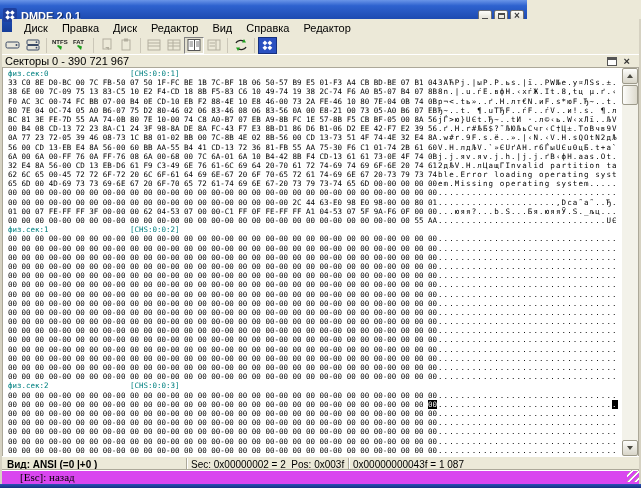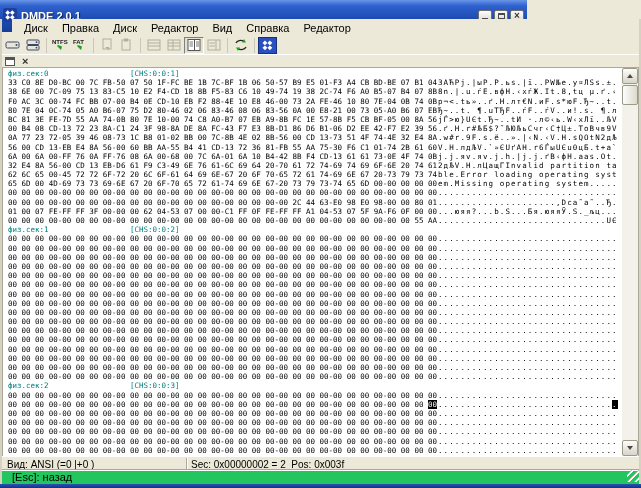--- a/index.html
+++ b/index.html
@@ -61,27 +61,27 @@
   .sb-up{top:0;}
   .sb-down{bottom:0;}
   .tri-up{width:0;height:0;border-left:3px solid transparent;border-right:3px solid transparent;border-bottom:4px solid #4a4a42;}
   .tri-down{width:0;height:0;border-left:3px solid transparent;border-right:3px solid transparent;border-top:4px solid #4a4a42;}
   .sb-thumb{position:absolute;left:0;top:17px;width:16px;height:20px;border:1px solid #9d9a8b;border-radius:2px;
     background:linear-gradient(90deg,#fdfdfb,#dcd9cc);box-sizing:border-box;}
   
   .statusbar{position:absolute;left:0;top:456px;width:641px;height:13px;background:#ece9d8;
     border-top:1px solid #fff;box-sizing:border-box;font-size:10px;}
   .sfield{position:absolute;top:1px;height:11px;white-space:pre;padding:1px 0 0 4px;box-sizing:border-box;overflow:hidden;}
-  .sf1{left:3px;width:180px;}
+  .sf1{left:3px;width:180px;font-weight:bold;}
   .sf2{left:186px;width:159px;border-left:1px solid #aca899;box-shadow:inset 1px 0 0 #fff;}
   .sf3{left:348px;width:274px;border-left:1px solid #aca899;box-shadow:inset 1px 0 0 #fff;}
   
-  .escbar{position:absolute;left:0;top:469px;width:641px;height:15px;background:#22c55e;
+  .escbar{position:absolute;left:0;top:469px;width:641px;height:15px;background:#d946ef;
     border-top:1px solid #aca899;box-shadow:inset 0 1px 0 #fff;box-sizing:border-box;
-    display:flex;align-items:center;padding-left:12px;}
+    display:flex;align-items:center;padding-left:20px;font-family:Liberation Serif, serif;}
   .grip{position:absolute;right:2px;bottom:2px;width:12px;height:12px;
     background:repeating-linear-gradient(135deg,transparent 0 3px,#b9b5a6 3px 4px,#fff 4px 5px);}
   
   .bottom-edge{position:absolute;left:0;top:484px;width:641px;height:4px;
     background:linear-gradient(180deg,#2a52b8,#16307e);}
   .side-edge{position:absolute;top:19px;width:2px;height:465px;background:#d6d2c2;}
   .side-left{left:0;}
   .side-right{right:0;}
 </style>
 </head>
@@ -214,20 +214,21 @@
           <rect x="3" y="3" width="3.2" height="3.2" transform="rotate(45 4.6 4.6)"></rect>
           <rect x="7.6" y="3" width="3.2" height="3.2" transform="rotate(45 9.2 4.6)"></rect>
           <rect x="3" y="7.6" width="3.2" height="3.2" transform="rotate(45 4.6 9.2)"></rect>
           <rect x="7.6" y="7.6" width="3.2" height="3.2" transform="rotate(45 9.2 9.2)"></rect>
         </g>
       </svg>
   </span>
 </div>
 
 <div class="mdi-caption">
+  <span class="cap-text">Секторы 0 - 390 721 967</span>
   <span class="pane-restore"></span>
   <span class="pane-close">×</span>
 </div>
 
 <div class="hexpane">
   <div class="hexcontent"><div class="hline hdr">физ.сек:0                  [CHS:0:0:1]</div><div class="hline row"><span class="hx">33 C0 8E D0-BC 00 7C FB-50 07 50 1F-FC BE 1B 7C-BF 1B 06 50-57 B9 E5 01-F3 A4 CB BD-BE 07 B1 04</span><span class="as">3АЋРј.|ыP.P.ьѕ.|ї..PW№е.у¤ЛЅѕ.±.</span></div><div class="hline row"><span class="hx">38 6E 00 7C-09 75 13 83-C5 10 E2 F4-CD 18 8B F5-83 C6 10 49-74 19 38 2C-74 F6 A0 B5-07 B4 07 8B</span><span class="as">8n.|.u.ѓЕ.вфН.‹хѓЖ.It.8,tц&nbsp;µ.ґ.‹</span></div><div class="hline row"><span class="hx">F0 AC 3C 00-74 FC BB 07-00 B4 0E CD-10 EB F2 88-4E 10 E8 46-00 73 2A FE-46 10 80 7E-04 0B 74 0B</span><span class="as">р¬&lt;.tь»..ґ.Н.лт€N.иF.s*юF.Ђ~..t.</span></div><div class="hline row"><span class="hx">80 7E 04 0C-74 05 A0 B6-07 75 D2 80-46 02 06 83-46 08 06 83-56 0A 00 E8-21 00 73 05-A0 B6 07 EB</span><span class="as">Ђ~..t.&nbsp;¶.uТЂF..ѓF..ѓV..и!.s.&nbsp;¶.л</span></div><div class="hline row"><span class="hx">BC 81 3E FE-7D 55 AA 74-0B 80 7E 10-00 74 C8 A0-B7 07 EB A9-8B FC 1E 57-8B F5 CB BF-05 00 8A 56</span><span class="as">јЃ&gt;ю}UЄt.Ђ~..tИ&nbsp;·.л©‹ь.W‹хЛї..ЉV</span></div><div class="hline row"><span class="hx">00 B4 08 CD-13 72 23 8A-C1 24 3F 98-8A DE 8A FC-43 F7 E3 8B-D1 86 D6 B1-06 D2 EE 42-F7 E2 39 56</span><span class="as">.ґ.Н.r#ЉБ$?˜ЉЮЉьCчг‹С†Ц±.ТоBчв9V</span></div><div class="hline row"><span class="hx">0A 77 23 72-05 39 46 08-73 1C B8 01-02 BB 00 7C-8B 4E 02 8B-56 00 CD 13-73 51 4F 74-4E 32 E4 8A</span><span class="as">.w#r.9F.s.ё..».|‹N.‹V.Н.sQOtN2дЉ</span></div><div class="hline row"><span class="hx">56 00 CD 13-EB E4 8A 56-00 60 BB AA-55 B4 41 CD-13 72 36 81-FB 55 AA 75-30 F6 C1 01-74 2B 61 60</span><span class="as">V.Н.лдЉV.`»ЄUґAН.r6ЃыUЄu0цБ.t+a`</span></div><div class="hline row"><span class="hx">6A 00 6A 00-FF 76 0A FF-76 08 6A 00-68 00 7C 6A-01 6A 10 B4-42 8B F4 CD-13 61 61 73-0E 4F 74 0B</span><span class="as">j.j.яv.яv.j.h.|j.j.ґB‹фН.aas.Ot.</span></div><div class="hline row"><span class="hx">32 E4 8A 56-00 CD 13 EB-D6 61 F9 C3-49 6E 76 61-6C 69 64 20-70 61 72 74-69 74 69 6F-6E 20 74 61</span><span class="as">2дЉV.Н.лЦaщГInvalid partition ta</span></div><div class="hline row"><span class="hx">62 6C 65 00-45 72 72 6F-72 20 6C 6F-61 64 69 6E-67 20 6F 70-65 72 61 74-69 6E 67 20-73 79 73 74</span><span class="as">ble.Error loading operating syst</span></div><div class="hline row"><span class="hx">65 6D 00 4D-69 73 73 69-6E 67 20 6F-70 65 72 61-74 69 6E 67-20 73 79 73-74 65 6D 00-00 00 00 00</span><span class="as">em.Missing operating system.....</span></div><div class="hline row"><span class="hx">00 00 00 00-00 00 00 00-00 00 00 00-00 00 00 00-00 00 00 00-00 00 00 00-00 00 00 00-00 00 00 00</span><span class="as">................................</span></div><div class="hline row"><span class="hx">00 00 00 00-00 00 00 00-00 00 00 00-00 00 00 00-00 00 00 00-00 2C 44 63-E0 98 E0 98-00 00 80 01</span><span class="as">.....................,Dcа˜а˜..Ђ.</span></div><div class="hline row"><span class="hx">01 00 07 FE-FF FF 3F 00-00 00 62 04-53 07 00 00-C1 FF 0F FE-FF FF A1 04-53 07 5F 9A-F6 0F 00 00</span><span class="as">...юяя?...b.S...Бя.юяяЎ.S._љц...</span></div><div class="hline row"><span class="hx">00 00 00 00-00 00 00 00-00 00 00 00-00 00 00 00-00 00 00 00-00 00 00 00-00 00 00 00-00 00 55 AA</span><span class="as">..............................UЄ</span></div><div class="hline hdr">физ.сек:1                  [CHS:0:0:2]</div><div class="hline row"><span class="hx">00 00 00 00-00 00 00 00-00 00 00 00-00 00 00 00-00 00 00 00-00 00 00 00-00 00 00 00-00 00 00 00</span><span class="as">................................</span></div><div class="hline row"><span class="hx">00 00 00 00-00 00 00 00-00 00 00 00-00 00 00 00-00 00 00 00-00 00 00 00-00 00 00 00-00 00 00 00</span><span class="as">................................</span></div><div class="hline row"><span class="hx">00 00 00 00-00 00 00 00-00 00 00 00-00 00 00 00-00 00 00 00-00 00 00 00-00 00 00 00-00 00 00 00</span><span class="as">................................</span></div><div class="hline row"><span class="hx">00 00 00 00-00 00 00 00-00 00 00 00-00 00 00 00-00 00 00 00-00 00 00 00-00 00 00 00-00 00 00 00</span><span class="as">................................</span></div><div class="hline row"><span class="hx">00 00 00 00-00 00 00 00-00 00 00 00-00 00 00 00-00 00 00 00-00 00 00 00-00 00 00 00-00 00 00 00</span><span class="as">................................</span></div><div class="hline row"><span class="hx">00 00 00 00-00 00 00 00-00 00 00 00-00 00 00 00-00 00 00 00-00 00 00 00-00 00 00 00-00 00 00 00</span><span class="as">................................</span></div><div class="hline row"><span class="hx">00 00 00 00-00 00 00 00-00 00 00 00-00 00 00 00-00 00 00 00-00 00 00 00-00 00 00 00-00 00 00 00</span><span class="as">................................</span></div><div class="hline row"><span class="hx">00 00 00 00-00 00 00 00-00 00 00 00-00 00 00 00-00 00 00 00-00 00 00 00-00 00 00 00-00 00 00 00</span><span class="as">................................</span></div><div class="hline row"><span class="hx">00 00 00 00-00 00 00 00-00 00 00 00-00 00 00 00-00 00 00 00-00 00 00 00-00 00 00 00-00 00 00 00</span><span class="as">................................</span></div><div class="hline row"><span class="hx">00 00 00 00-00 00 00 00-00 00 00 00-00 00 00 00-00 00 00 00-00 00 00 00-00 00 00 00-00 00 00 00</span><span class="as">................................</span></div><div class="hline row"><span class="hx">00 00 00 00-00 00 00 00-00 00 00 00-00 00 00 00-00 00 00 00-00 00 00 00-00 00 00 00-00 00 00 00</span><span class="as">................................</span></div><div class="hline row"><span class="hx">00 00 00 00-00 00 00 00-00 00 00 00-00 00 00 00-00 00 00 00-00 00 00 00-00 00 00 00-00 00 00 00</span><span class="as">................................</span></div><div class="hline row"><span class="hx">00 00 00 00-00 00 00 00-00 00 00 00-00 00 00 00-00 00 00 00-00 00 00 00-00 00 00 00-00 00 00 00</span><span class="as">................................</span></div><div class="hline row"><span class="hx">00 00 00 00-00 00 00 00-00 00 00 00-00 00 00 00-00 00 00 00-00 00 00 00-00 00 00 00-00 00 00 00</span><span class="as">................................</span></div><div class="hline row"><span class="hx">00 00 00 00-00 00 00 00-00 00 00 00-00 00 00 00-00 00 00 00-00 00 00 00-00 00 00 00-00 00 00 00</span><span class="as">................................</span></div><div class="hline row"><span class="hx">00 00 00 00-00 00 00 00-00 00 00 00-00 00 00 00-00 00 00 00-00 00 00 00-00 00 00 00-00 00 00 00</span><span class="as">................................</span></div><div class="hline hdr">физ.сек:2                  [CHS:0:0:3]</div><div class="hline row"><span class="hx">00 00 00 00-00 00 00 00-00 00 00 00-00 00 00 00-00 00 00 00-00 00 00 00-00 00 00 00-00 00 00 00</span><span class="as">................................</span></div><div class="hline row"><span class="hx">00 00 00 00-00 00 00 00-00 00 00 00-00 00 00 00-00 00 00 00-00 00 00 00-00 00 00 00-00 00 00 <span class="cur">00</span></span><span class="as">...............................<span class="cur">.</span></span></div><div class="hline row"><span class="hx">00 00 00 00-00 00 00 00-00 00 00 00-00 00 00 00-00 00 00 00-00 00 00 00-00 00 00 00-00 00 00 00</span><span class="as">................................</span></div><div class="hline row"><span class="hx">00 00 00 00-00 00 00 00-00 00 00 00-00 00 00 00-00 00 00 00-00 00 00 00-00 00 00 00-00 00 00 00</span><span class="as">................................</span></div><div class="hline row"><span class="hx">00 00 00 00-00 00 00 00-00 00 00 00-00 00 00 00-00 00 00 00-00 00 00 00-00 00 00 00-00 00 00 00</span><span class="as">................................</span></div><div class="hline row"><span class="hx">00 00 00 00-00 00 00 00-00 00 00 00-00 00 00 00-00 00 00 00-00 00 00 00-00 00 00 00-00 00 00 00</span><span class="as">................................</span></div><div class="hline row"><span class="hx">00 00 00 00-00 00 00 00-00 00 00 00-00 00 00 00-00 00 00 00-00 00 00 00-00 00 00 00-00 00 00 00</span><span class="as">................................</span></div></div>
 </div>
 
 <div class="vscroll">
   <span class="sb-btn sb-up">
@@ -235,20 +236,21 @@
     </span>
   <span class="sb-thumb"></span>
   <span class="sb-btn sb-down">
       <span class="tri-down"></span>
     </span>
 </div>
 
 <div class="statusbar">
   <span class="sfield sf1">Вид: ANSI (=0 |+0 )</span>
   <span class="sfield sf2">Sec: 0x00000002 = 2  Pos: 0x003f = 63</span>
+  <span class="sfield sf3">0x00000000043f = 1 087</span>
 </div>
 
 <div class="escbar">
   <span>[Esc]: назад</span>
   <span class="grip"></span>
 </div>
 
 <div class="bottom-edge"></div>
 <div class="side-edge side-left"></div>
 <div class="side-edge side-right"></div>

